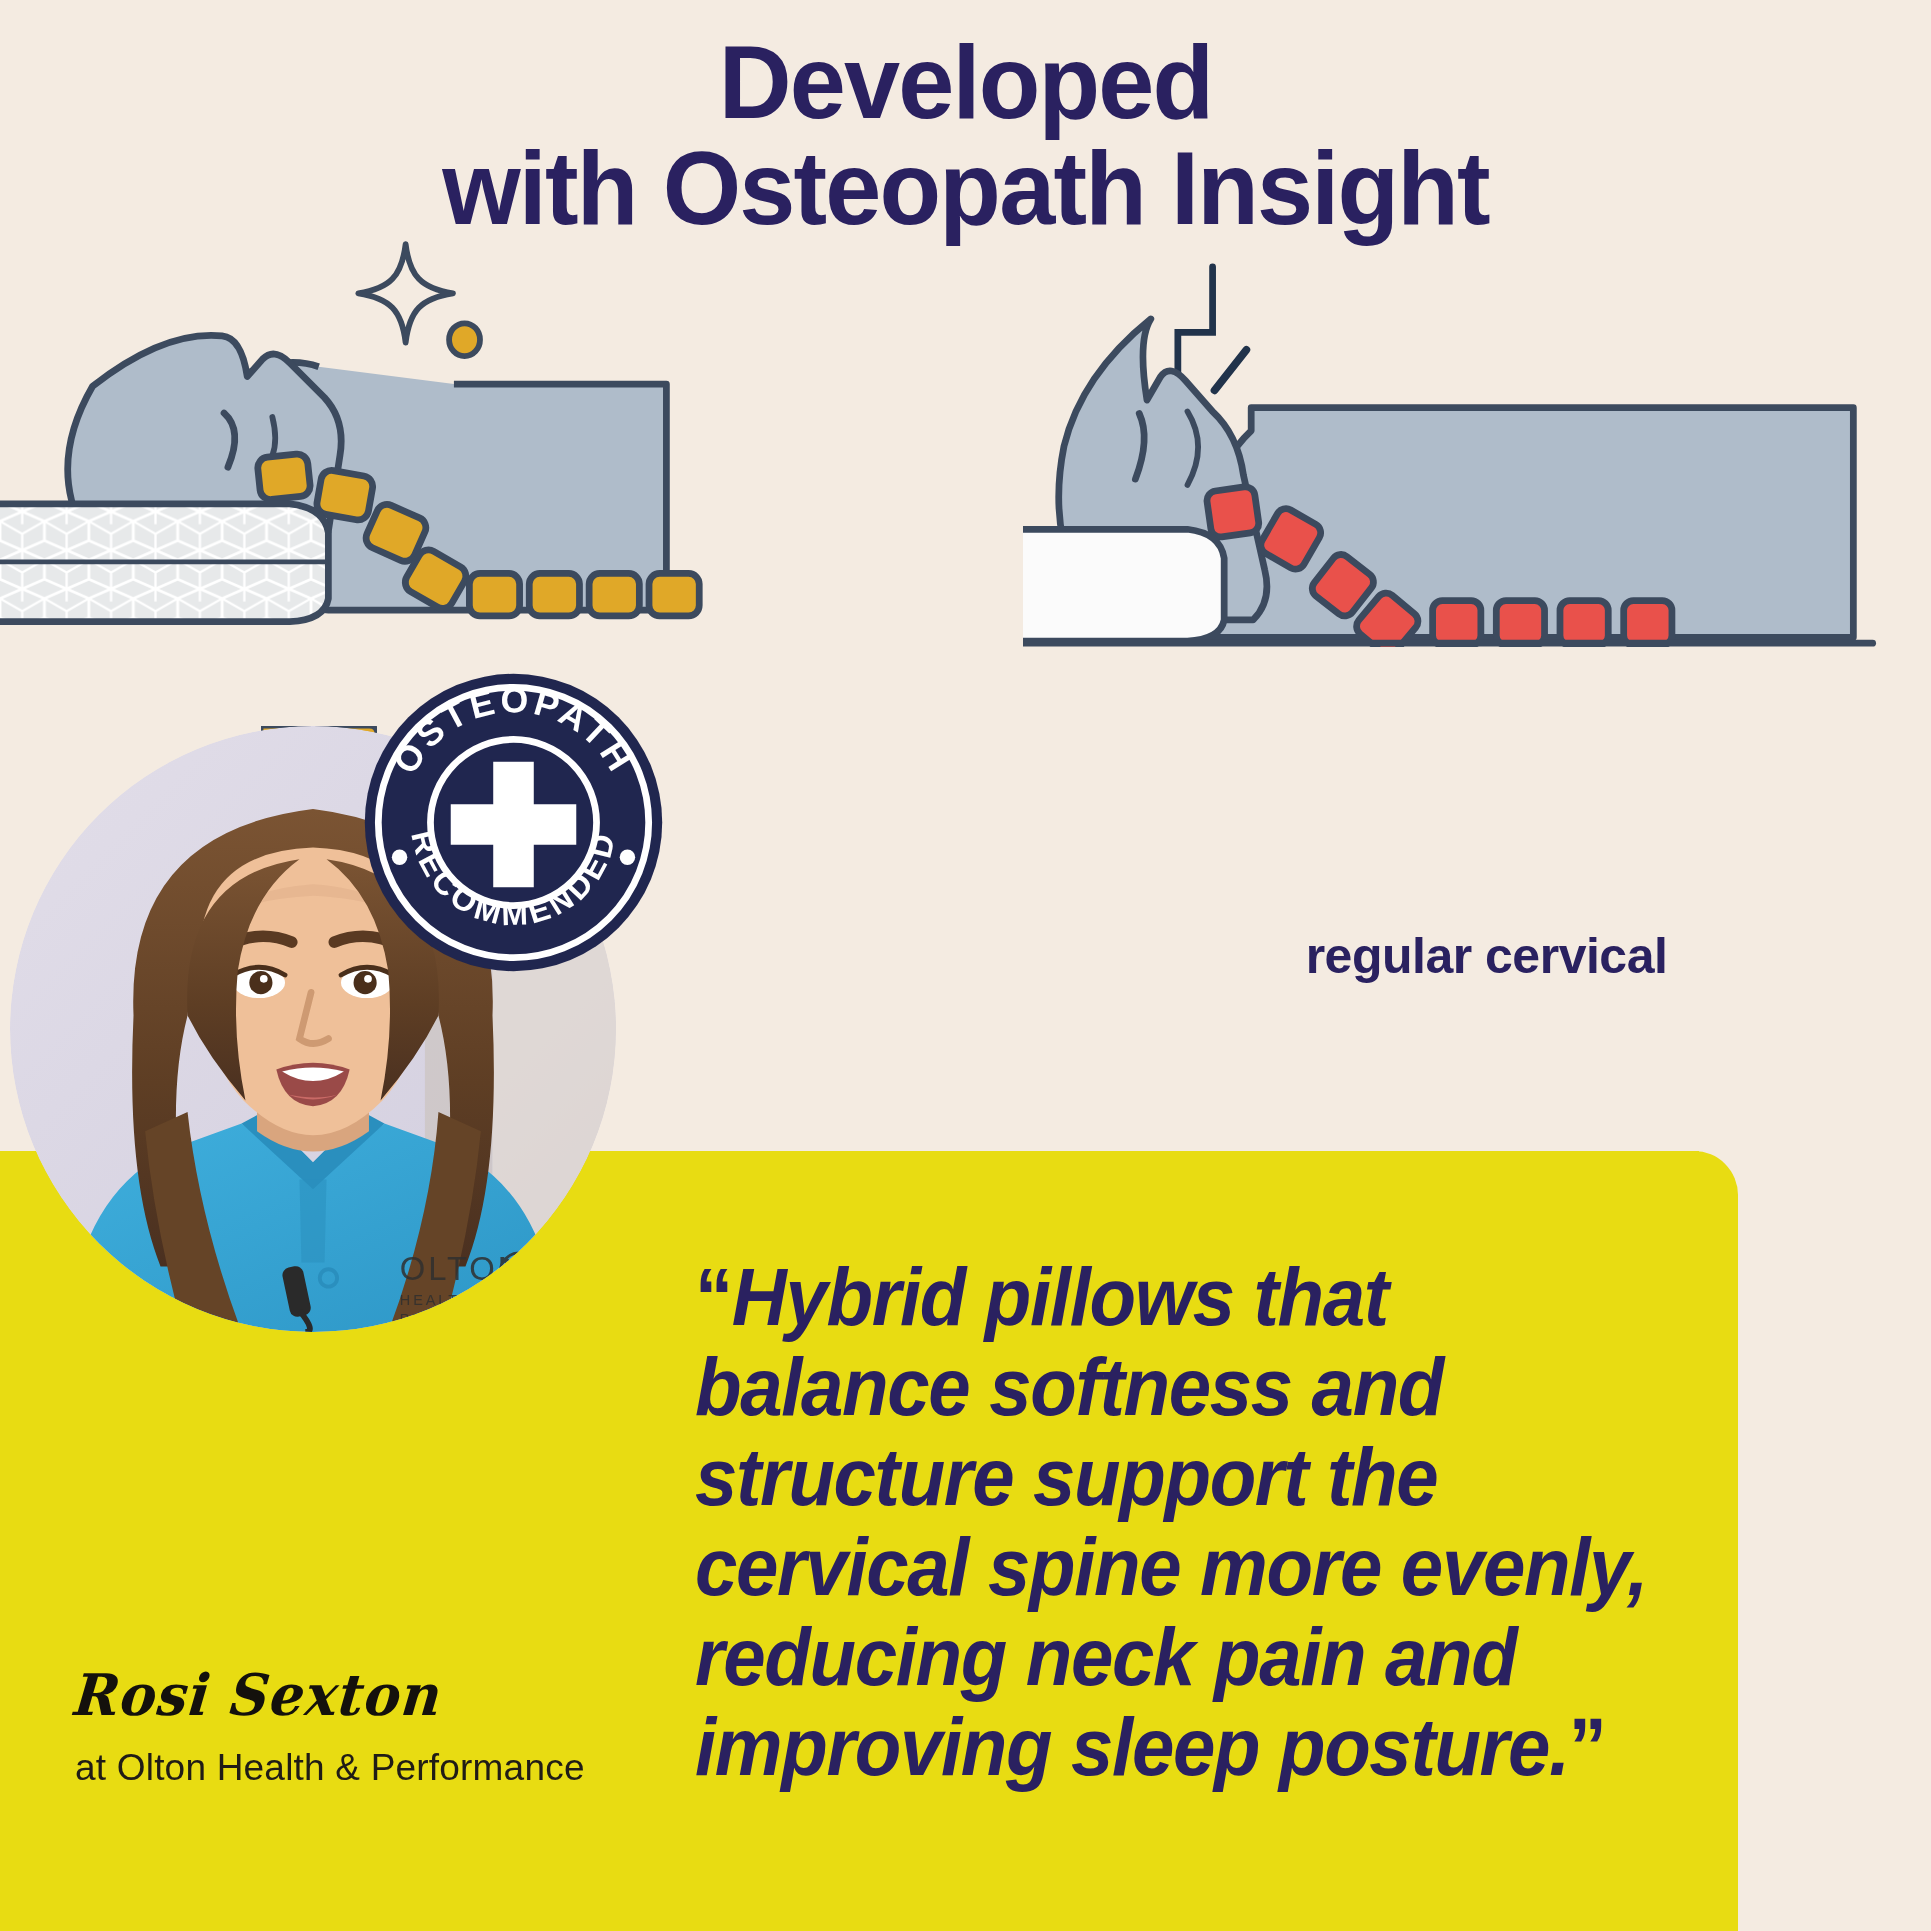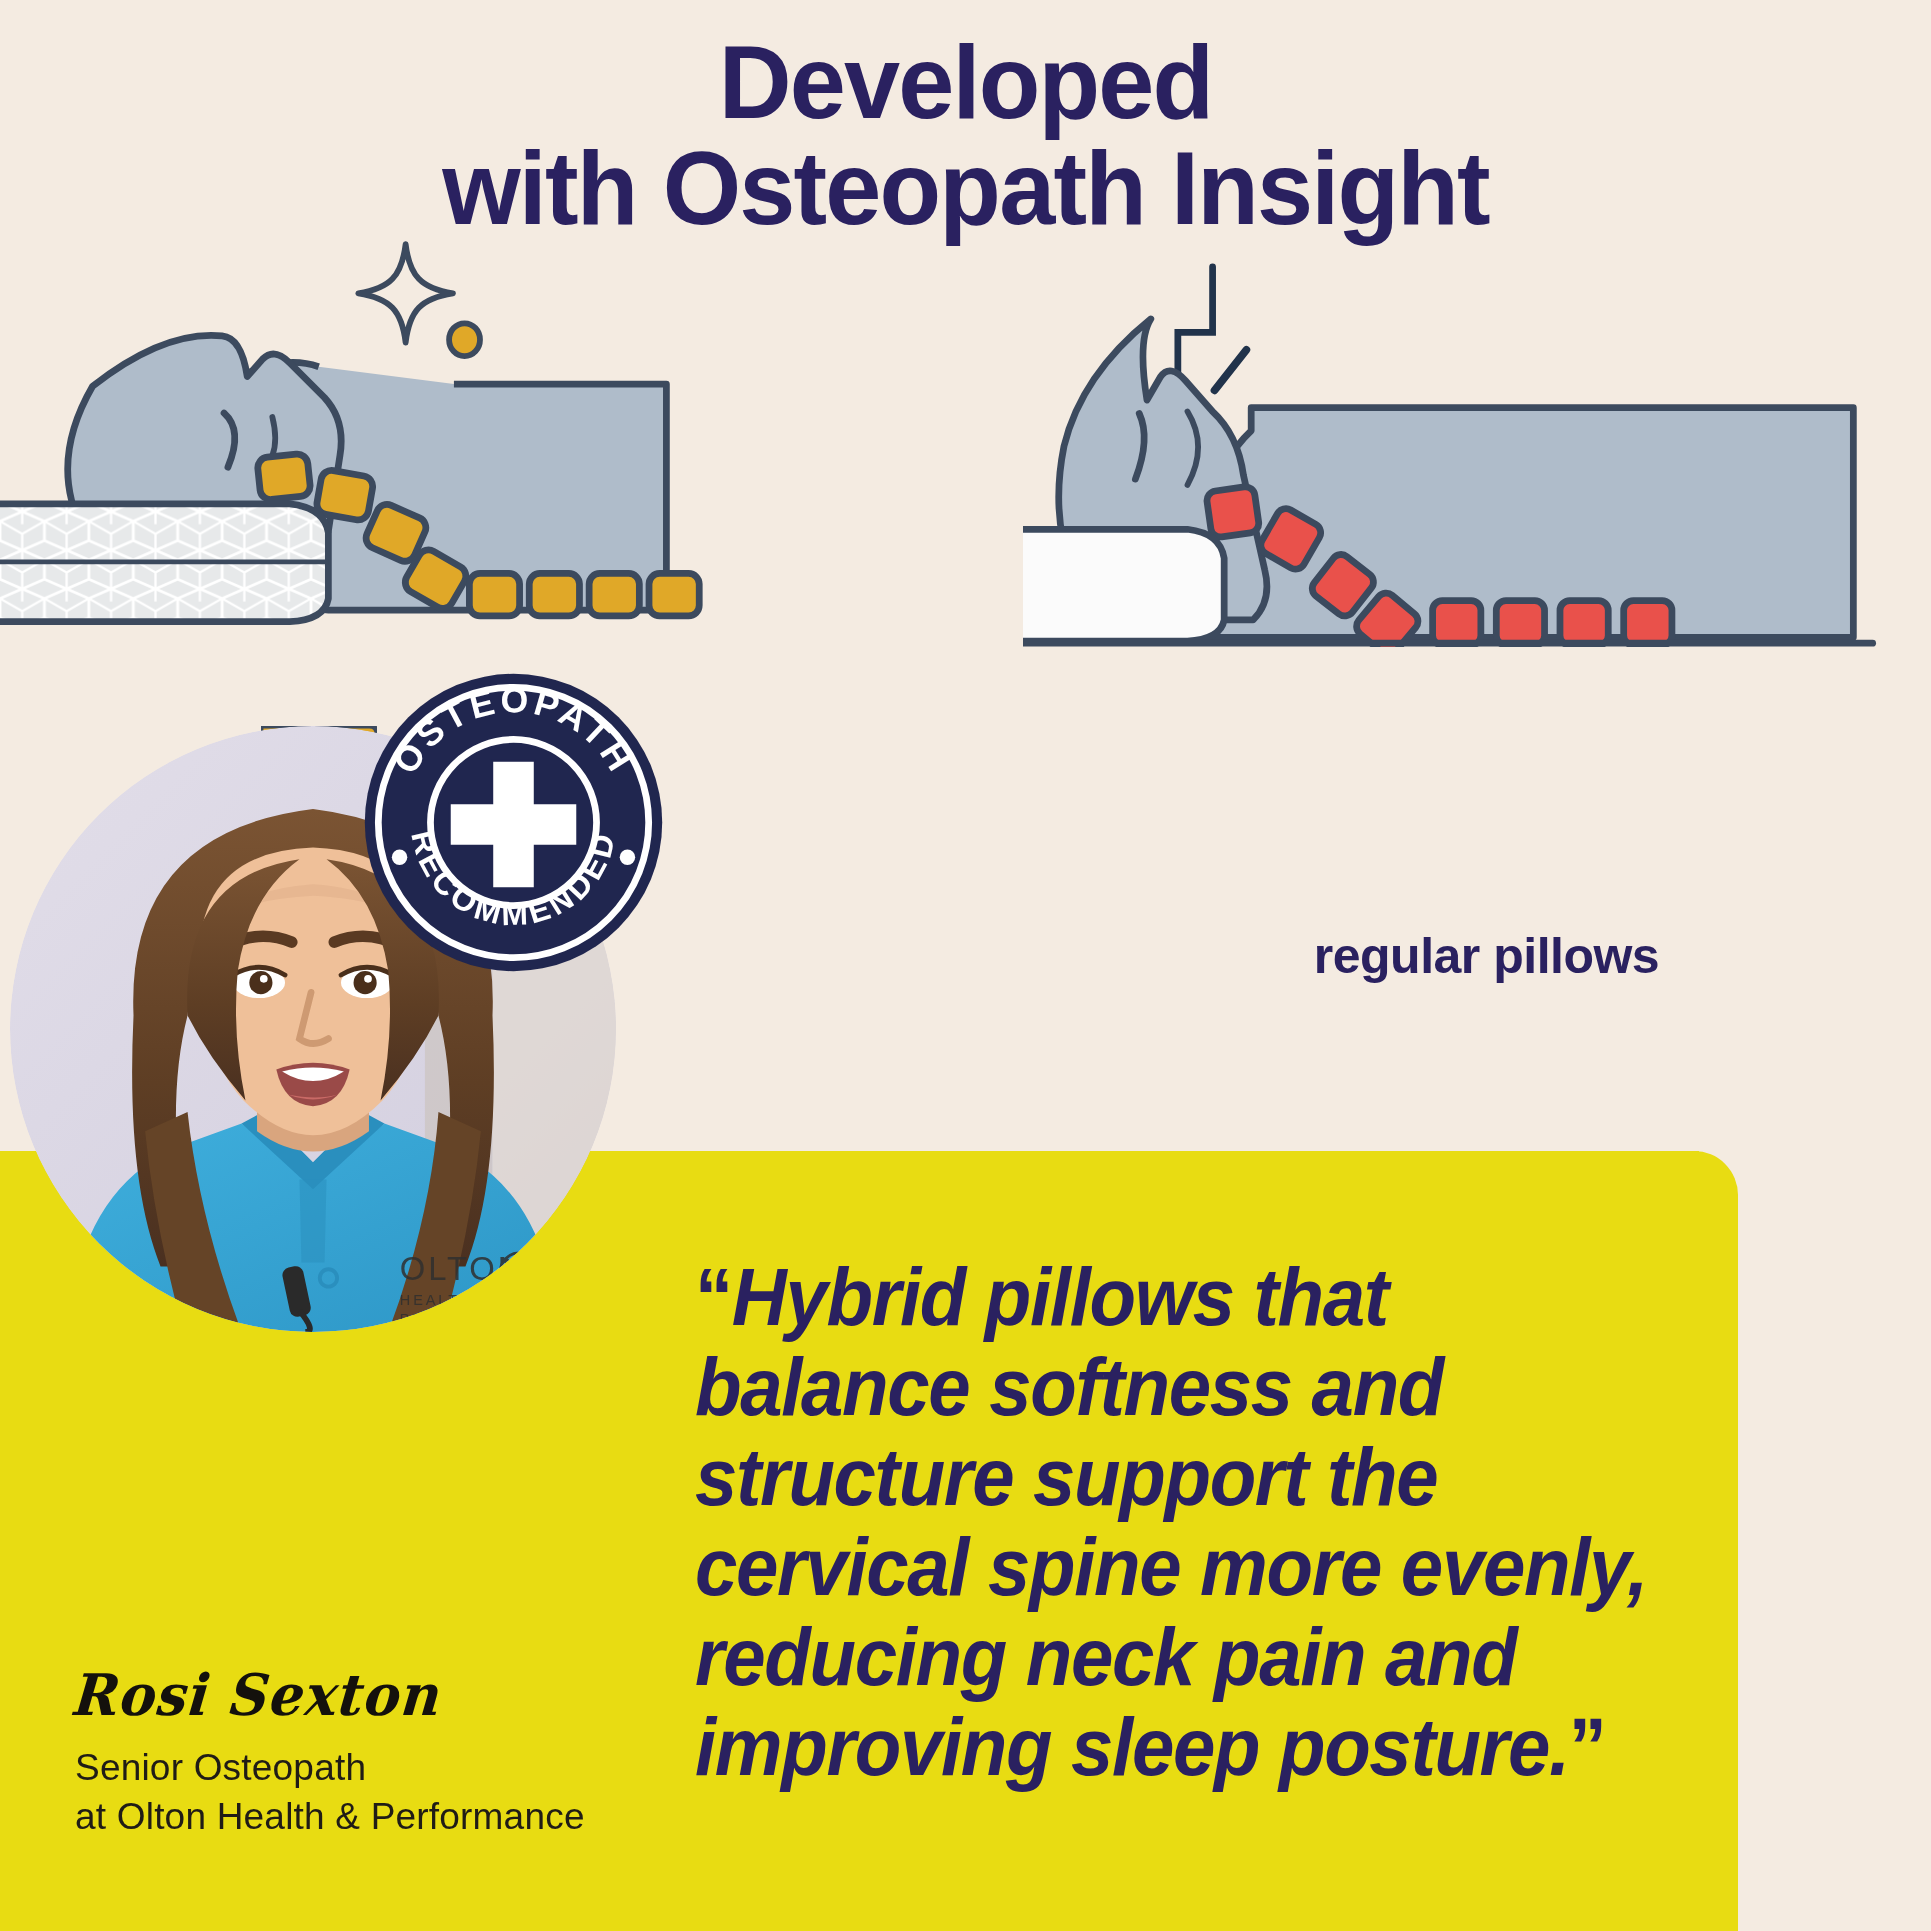--- a/index.html
+++ b/index.html
@@ -190,21 +190,21 @@
              Q204 392 170 394 L-86 394 Q-112 390 -110 368 Z" fill="#FBFBFB" stroke="#3C4A5E" stroke-width="7"></path>
 
     <line x1="-140" y1="396" x2="880" y2="396" stroke="#3C4A5E" stroke-width="7" stroke-linecap="round"></line>
 
     <g>
       <path d="M188 432 L160 410" fill="none" stroke="#21334B" stroke-width="8" stroke-linecap="round"></path>
       <path d="M216 424 L216 470 L180 470" fill="none" stroke="#21334B" stroke-width="7" stroke-linecap="round"></path>
     </g>
   </svg>
 
-  <div class="label-regular">regular pillows</div>
+  <div class="label-regular">regular cervical</div>
 
   <div class="yellow-panel-fill"></div>
   <div class="yellow-tail"></div>
 
   <svg class="portrait-wrap" width="606" height="606" viewBox="0 0 628 628">
     <defs>
       <clipPath id="circClip">
           <circle cx="314" cy="314" r="314"></circle>
         </clipPath>
       <linearGradient id="hairG" x1="0" y1="0" x2="0" y2="1">
@@ -313,19 +313,18 @@
     <span>balance softness and</span><br>
     <span>structure support the</span><br>
     <span>cervical spine more evenly,</span><br>
     <span>reducing neck pain and</span><br>
     <span>improving sleep posture.</span><span class="qm">”</span>
   </div>
 
   <div class="attrib">
     <div><span class="name">Rosi Sexton</span></div>
     <div class="role">
-      <div>Senior Osteopath</div>
       <div>at Olton Health &amp; Performance</div>
     </div>
   </div>
 
 </div>
 
 
 </body></html>

